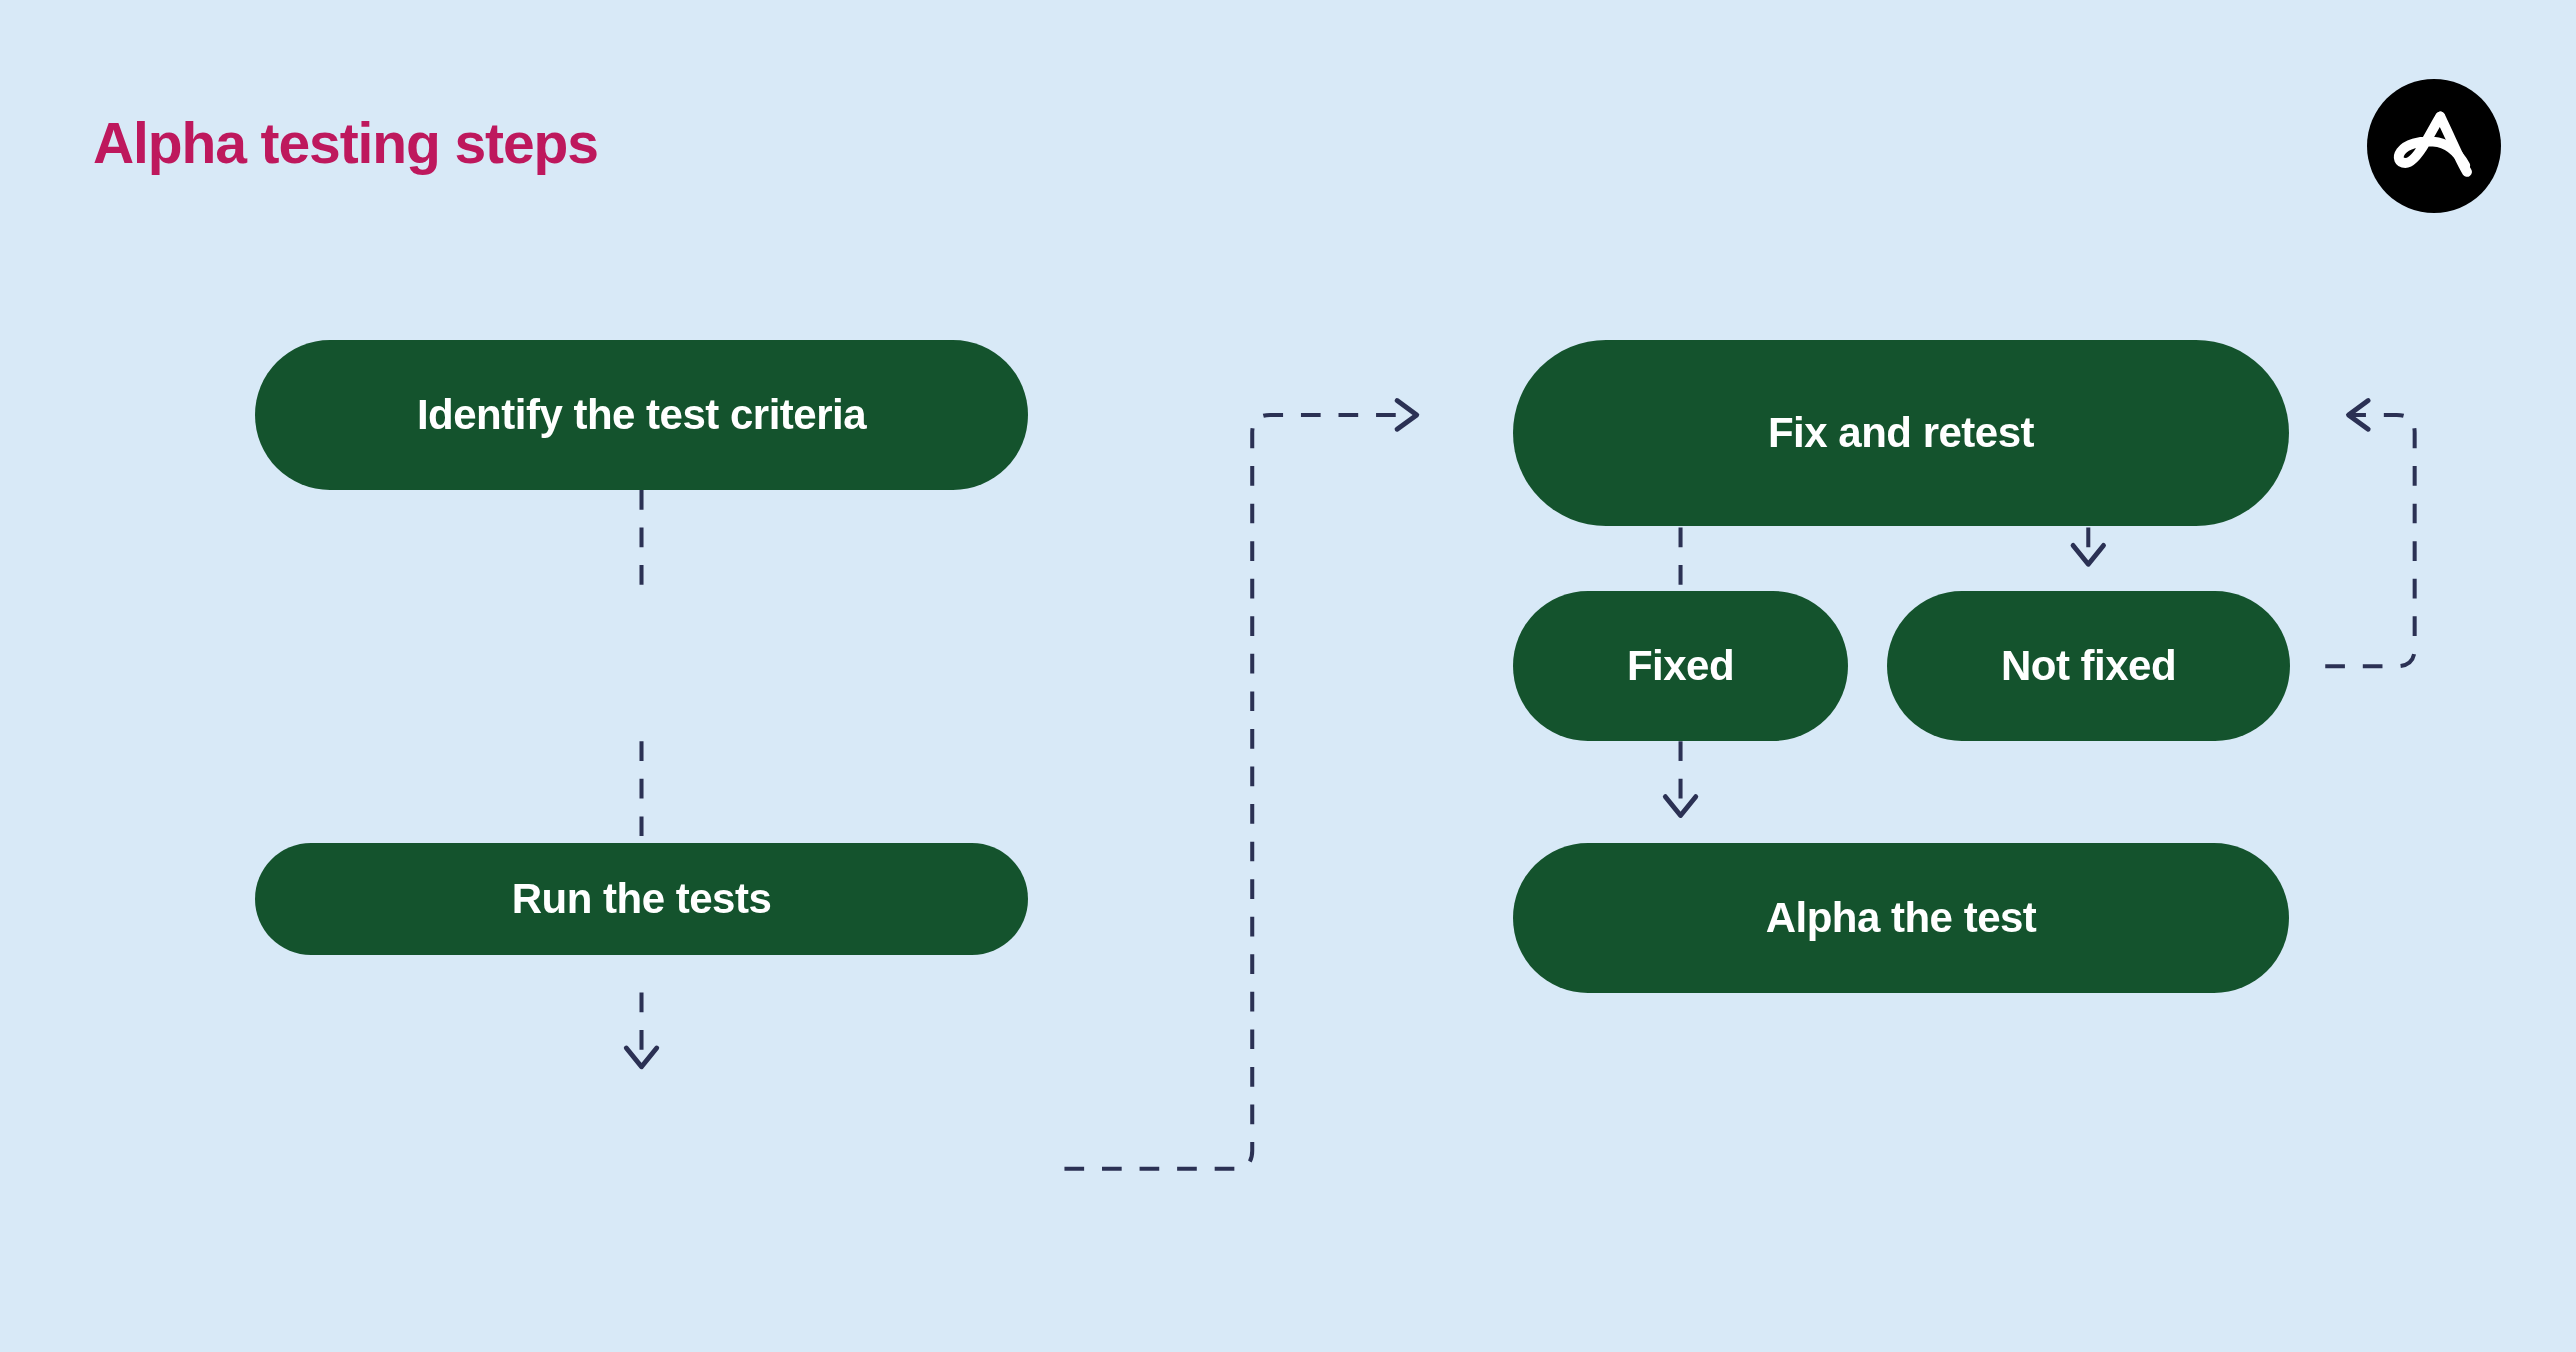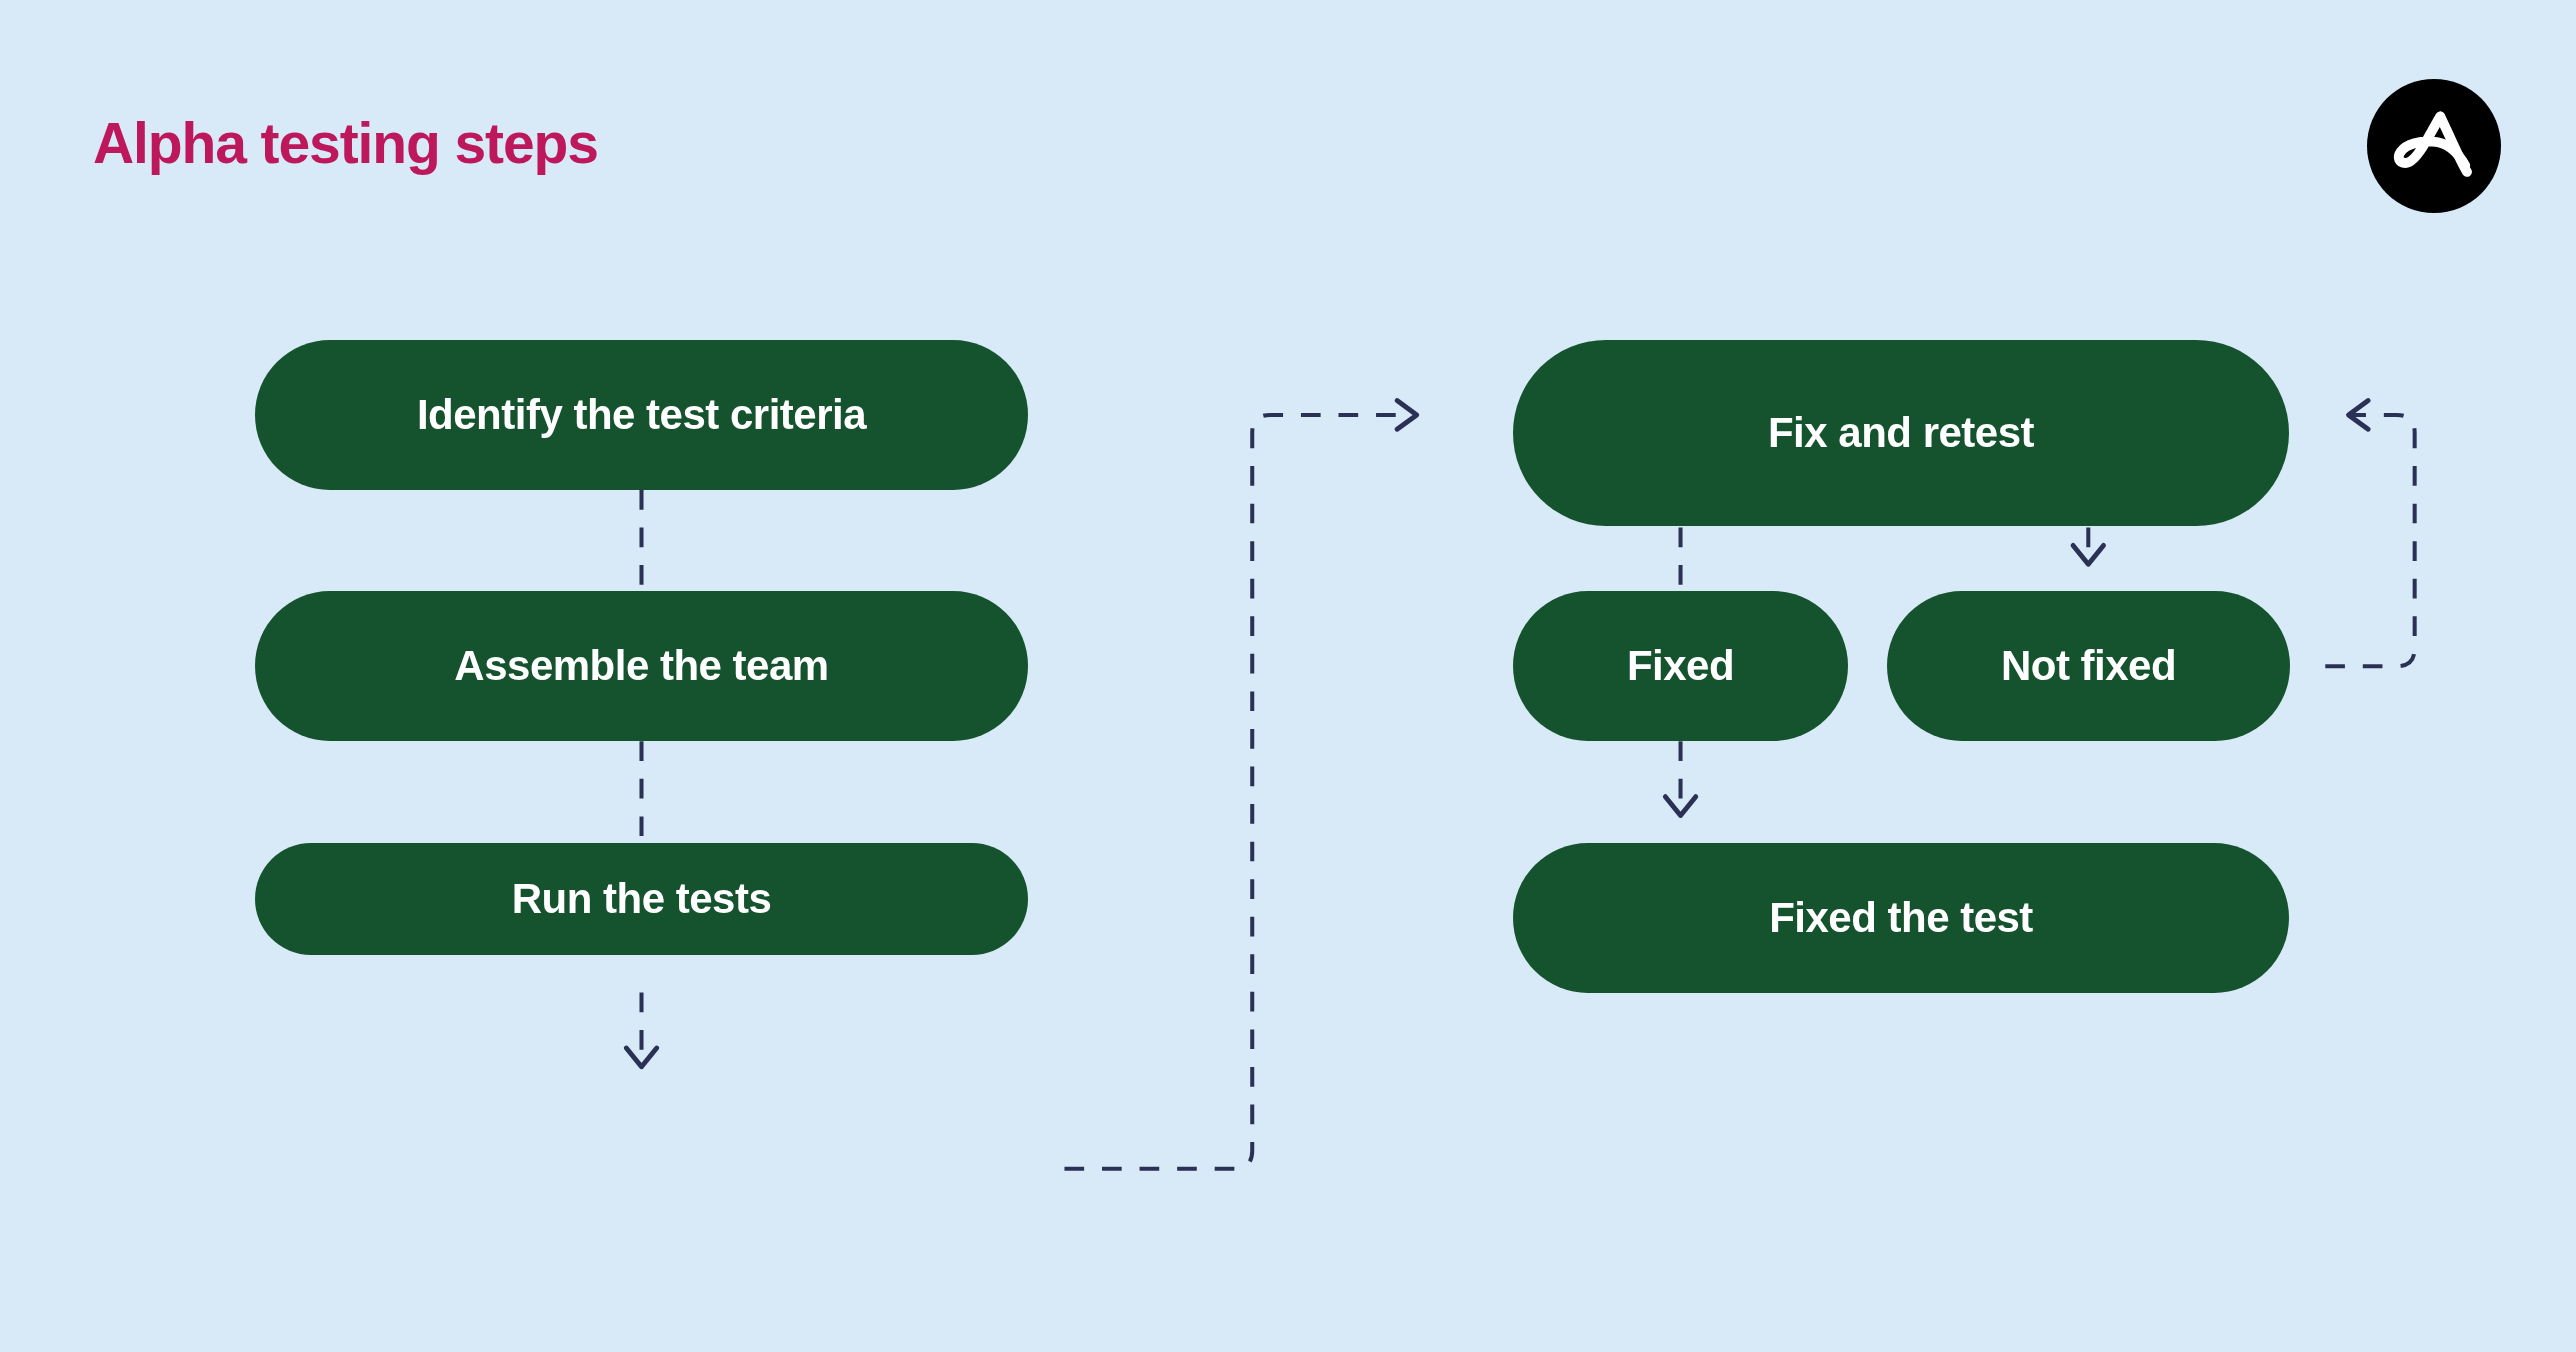--- a/index.html
+++ b/index.html
@@ -154,39 +154,36 @@
 
     <path d="M2600 745 L2680 745 Q2700 745 2700 725 L2700 484 Q2700 464 2680 464 L2630 464"></path>
     <path class="head" d="M2648 448 L2626 464 L2648 480"></path>
 
   </svg>
 
   <div class="node" id="node-identify">
     <span class="node-label">Identify the test criteria</span>
   </div>
 
-  <div class="node" id="node-assemble">
-    <span class="node-label">Assemble the team</span>
-  </div>
 
   <div class="node" id="node-run">
     <span class="node-label">Run the tests</span>
   </div>
 
 
   <div class="node" id="node-fix">
     <span class="node-label">Fix and retest</span>
   </div>
 
   <div class="node" id="node-fixed">
     <span class="node-label">Fixed</span>
   </div>
 
   <div class="node" id="node-notfixed">
     <span class="node-label">Not fixed</span>
   </div>
 
   <div class="node" id="node-exit">
-    <span class="node-label">Fixed the test</span>
+    <span class="node-label">Alpha the test</span>
   </div>
 
 </div>
 
 
 </body></html>

